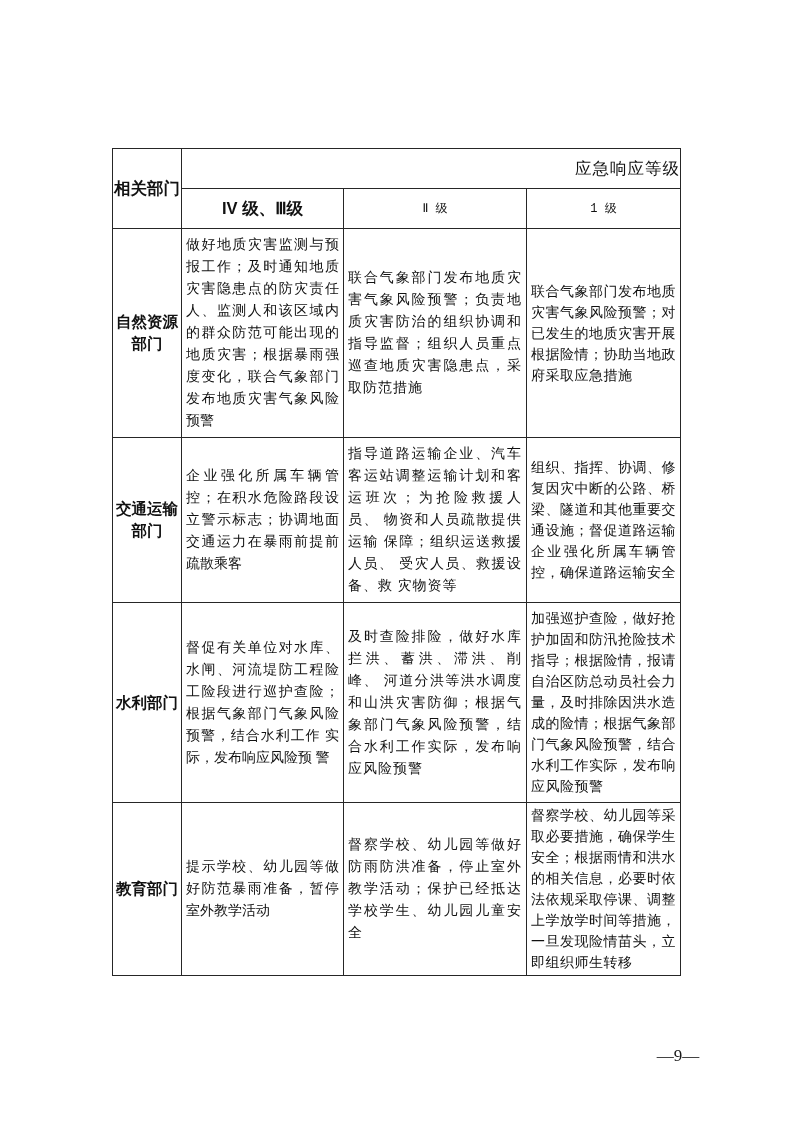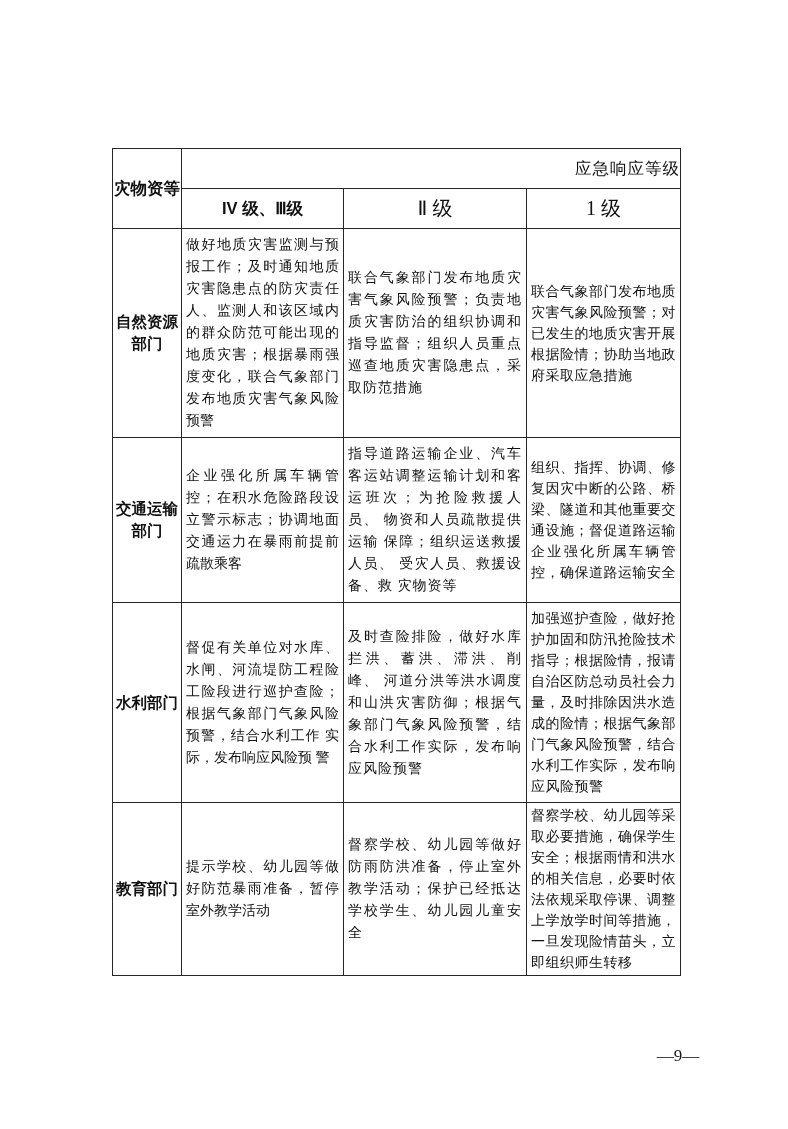--- a/index.html
+++ b/index.html
@@ -34,23 +34,24 @@
     text-align: center;
     padding: 0;
   }
   td.group-header {
     font-size: 16.5px;
     text-align: right;
     letter-spacing: 1px;
     padding: 0;
   }
   td.level-header {
-    font-size: 20px;
+    font-size: 12px;
     text-align: center;
     padding: 0;
+    font-family: Liberation Mono, monospace;
   }
   td.level-header.bold {
     font-family: "Liberation Sans", sans-serif;
     font-weight: 700;
     font-size: 16.5px;
   }
   
   td.dept-cell {
     font-family: "Liberation Sans", sans-serif;
     font-weight: 700;
@@ -94,21 +95,21 @@
 
   <table class="doc-table">
     <colgroup>
       <col style="width:69px">
       <col style="width:162px">
       <col style="width:183px">
       <col style="width:154px">
     </colgroup>
     <tbody>
       <tr class="hr-top">
-        <td class="corner-cell" rowspan="2">灾物资等</td>
+        <td class="corner-cell" rowspan="2">相关部门</td>
         <td class="group-header" colspan="3">应急响应等级</td>
       </tr>
       <tr class="hr-levels">
         <td class="level-header bold">IV 级、Ⅲ级</td>
         <td class="level-header">Ⅱ 级</td>
         <td class="level-header">1 级</td>
       </tr>
 
       <tr class="row-1">
         <td class="dept-cell">自然资源部门</td>

